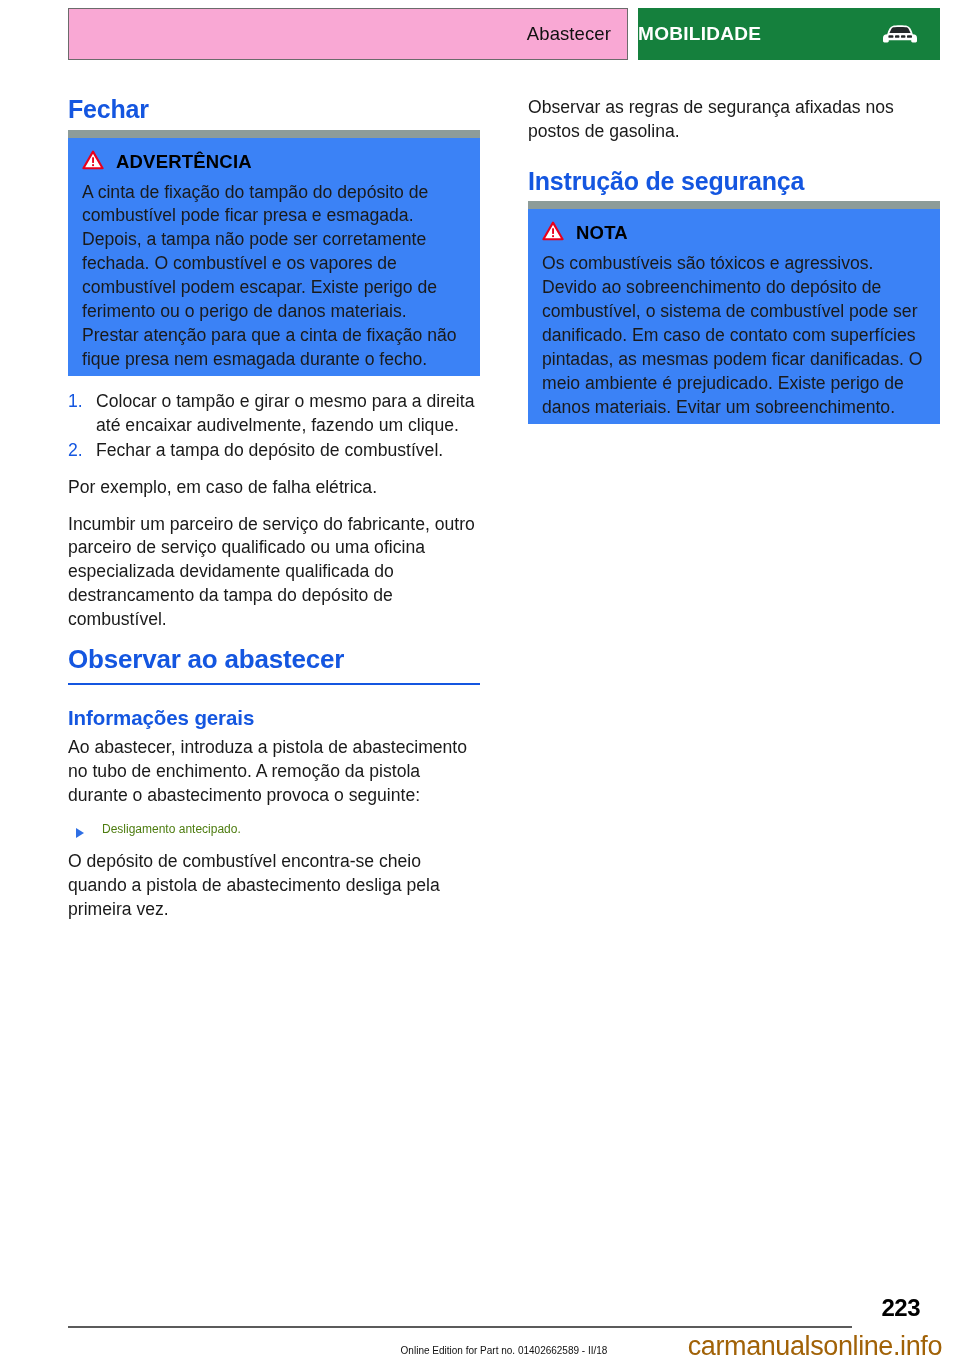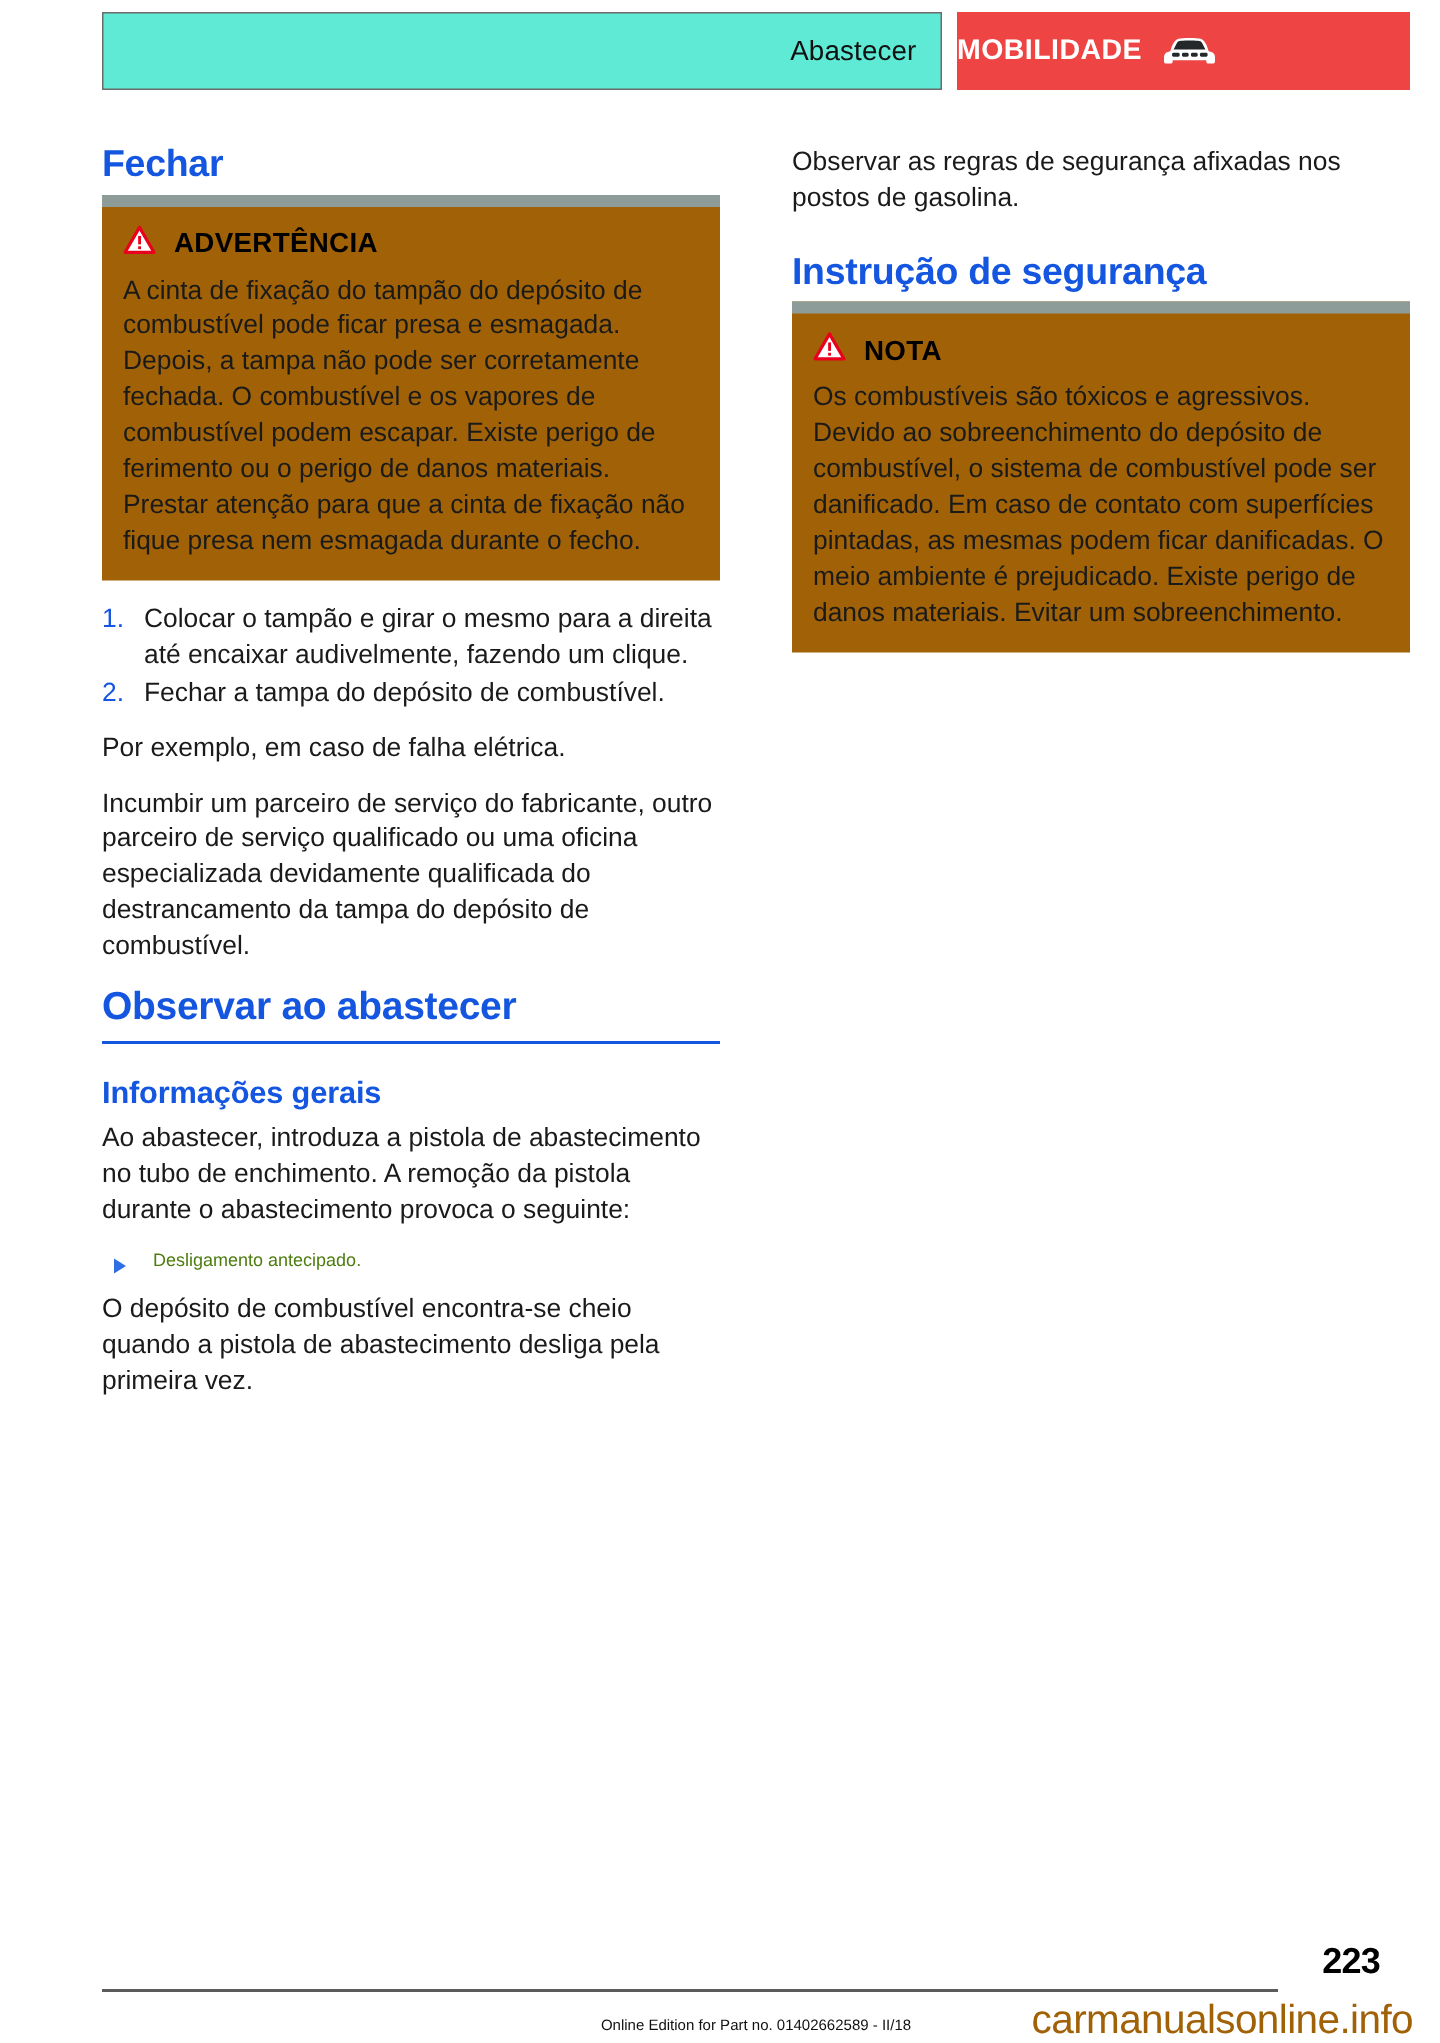--- a/index.html
+++ b/index.html
@@ -21,40 +21,40 @@
     position: absolute;
     top: 8px;
     left: 68px;
     right: 20px;
     height: 52px;
     display: flex;
     align-items: stretch;
   }
   .tab-white {
     flex: 1 1 auto;
-    background: #5eead4;
+    background: #f9a8d4;
     border: 1px solid #6b6b6b;
     display: flex;
     align-items: center;
     justify-content: flex-end;
     padding-right: 16px;
     box-sizing: border-box;
   }
   .tab-white .tab-label {
     font-size: 18.5px;
     color: #111111;
     letter-spacing: 0.1px;
   }
   .tab-dark {
     flex: 0 0 302px;
     margin-left: 10px;
-    background: #ef4444;
+    background: #15803d;
     display: flex;
     align-items: center;
-    justify-content: flex-start;
+    justify-content: space-between;
     padding-right: 22px;
     box-sizing: border-box;
   }
   .tab-dark .tab-label {
     font-size: 19px;
     font-weight: bold;
     color: #ffffff;
     letter-spacing: 0.3px;
   }
   .car-icon {
@@ -104,23 +104,23 @@
   p.body {
     font-size: 17.6px;
     line-height: 1.36;
     margin: 0 0 13px 0;
     color: #1a1a1a;
   }
   p.body:last-child { margin-bottom: 0; }
 
   
   .notice {
-    background: #a16207;
+    background: #3b82f6;
     margin: 0 0 14px 0;
-    padding: 0 0 14px 0;
+    padding: 0 0 4px 0;
   }
   .notice .bar {
     height: 8px;
     background: #8d9c99;
     margin-bottom: 12px;
   }
   .notice .inner { padding: 0 14px; }
   .notice .label-row {
     display: flex;
     align-items: center;

